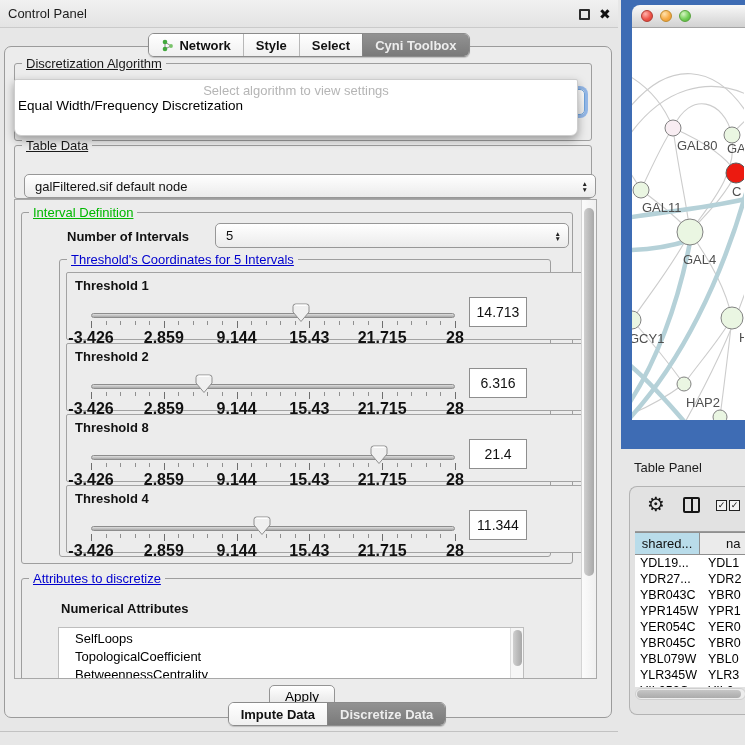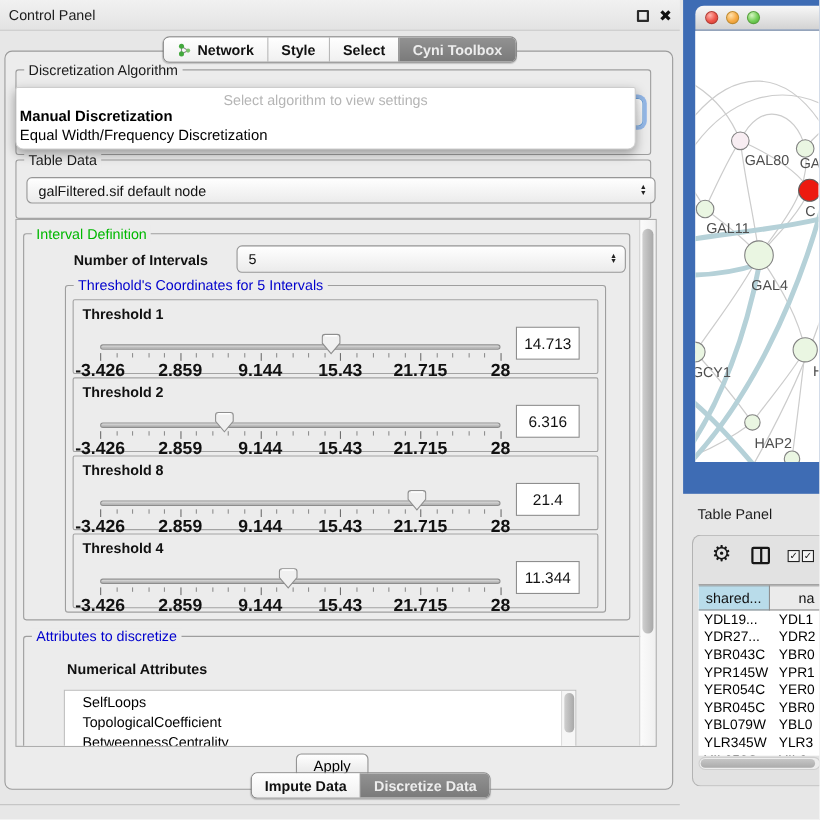--- a/index.html
+++ b/index.html
@@ -11,55 +11,55 @@
   .cp-titlebar{position:absolute;left:0;top:0;width:618px;height:28px;
     background:linear-gradient(#f1f1f1,#e3e3e3);border-bottom:1px solid #cacaca;}
   .cp-title{position:absolute;left:8px;top:0;line-height:28px;font-size:13px;color:#1c1c1c;}
   .win-float{position:absolute;left:579px;top:9px;width:11px;height:11px;border:2px solid #2b2b2b;border-radius:1px;}
   .win-close{position:absolute;left:599px;top:5px;font-size:14px;font-weight:700;color:#111;line-height:18px;}
 
   .cp-main{position:absolute;left:4px;top:46px;width:608px;height:672px;
     background:#ececec;border:1px solid #9b9b9b;border-radius:7px;}
 
   .gbox{position:absolute;border:1px solid #9e9e9e;border-radius:3px;background:#ececec;}
-  .gtitle{position:absolute;top:-8px;left:7px;background:#ececec;padding:0 4px;font-size:13px;color:#1a1a1a;white-space:nowrap;}
+  .gtitle{position:absolute;top:-8px;left:7px;background:#ececec;padding:0 4px;font-size:13px;color:#1a1a1a;white-space:nowrap;text-decoration:underline;}
   .gtitle.green{color:var(--green-title,#00b800);}
   .gtitle.blue{color:var(--blue-title,#0000cd);}
 
   .gbox.algo{left:9px;top:16px;width:578px;height:78px;}
   .combo{position:absolute;background:linear-gradient(#ffffff,#ebebeb);border:1px solid #979797;
     border-radius:5px;font-size:13px;display:flex;align-items:center;padding:0 24px 0 10px;white-space:nowrap;overflow:hidden;}
   .combo .arrows{position:absolute;right:7px;top:50%;transform:translateY(-50%);display:flex;flex-direction:column;
     font-size:6.5px;line-height:5.5px;color:#222;}
   .combo.algo-combo{left:18px;top:42px;width:562px;height:26px;z-index:4;
     border-color:#6ea3dd;box-shadow:0 0 0 3px rgba(88,148,228,.6);}
 
   .popup{position:absolute;left:9px;top:32px;width:564px;height:57px;background:#fff;
     border:1px solid #cdcdcd;border-radius:2px 2px 7px 7px;box-shadow:0 4px 10px rgba(0,0,0,.35);z-index:6;}
   .pop-hint{padding-top:3px;height:17px;text-align:center;font-size:13px;color:#b5b5b5;}
   .pop-opt{height:17px;line-height:17px;padding-left:3px;font-size:13.5px;color:#000;}
   .pop-opt.emph{font-weight:700;}
 
   .gbox.tdata{left:9px;top:98px;width:578px;height:54px;}
-  .combo.tdata-combo{left:9px;top:15px;width:572px;height:24px;}
+  .combo.tdata-combo{left:9px;top:28px;width:572px;height:24px;}
 
   .scrollpane{position:absolute;left:9px;top:152px;width:583px;height:480px;border:1px solid #a8a8a8;
     background:#ececec;overflow:hidden;}
   .vscroll{position:absolute;top:0;right:0;bottom:0;width:15px;
     background:linear-gradient(90deg,#fbfbfb,#f0f0f0);border-left:1px solid #d4d4d4;}
   .vthumb{position:absolute;left:2px;width:10px;border-radius:5px;
     background:linear-gradient(90deg,#cfcfcf,#a8a8a8);}
   .vscroll.main .vthumb{top:8px;height:368px;}
 
   .gbox.interval{left:6px;top:12px;width:552px;height:352px;}
   .noi-label{position:absolute;left:45px;top:16px;font-size:13px;font-weight:700;}
   .combo.noi{left:193px;top:10px;width:354px;height:25px;}
   .gbox.thresh{left:37px;top:46px;width:492px;height:298px;}
 
-  .th-card{position:absolute;left:6px;width:478px;height:68px;border:1px solid #a3a3a3;border-radius:2px;background:#ececec;}
+  .th-card{position:absolute;left:6px;width:544px;height:68px;border:1px solid #a3a3a3;border-radius:2px;background:#ececec;}
   .th-label{position:absolute;left:8px;top:5px;font-size:13px;font-weight:700;}
   .th-track{position:absolute;left:24px;top:40px;width:364px;height:5px;border:1px solid #8d8d8d;border-radius:3px;
     background:linear-gradient(#dedede,#a9a9a9);}
   .tickrow{position:absolute;left:24px;top:48px;width:364px;height:8px;}
   .tick{position:absolute;width:1px;background:#8f8f8f;top:0;height:4px;}
   .tick.major{height:7px;background:#6e6e6e;}
   .labrow{position:absolute;left:24px;top:56px;width:364px;height:12px;}
   .tl-lab{position:absolute;transform:translateX(-50%);font-size:16px;font-weight:700;color:#111;white-space:nowrap;}
   .th-thumb{position:absolute;top:30px;width:18px;height:20px;}
   .th-value{position:absolute;left:402px;top:24px;width:58px;height:30px;background:#fff;border:1px solid #8e8e8e;
@@ -143,21 +143,20 @@
     <div class="combo algo-combo">
       <span class="arrows">
           <span>▲</span>
           <span>▼</span>
         </span>
     </div>
 
     <div class="popup">
       <div class="pop-hint">Select algorithm to view settings</div>
       <div>
-          <div class="pop-opt emph">Manual Discretization</div>
           <div class="pop-opt">Equal Width/Frequency Discretization</div>
         </div>
     </div>
 
     <div class="gbox tdata">
       <span class="gtitle">Table Data</span>
       <div class="combo tdata-combo">
         <span>galFiltered.sif default node</span>
         <span class="arrows">
             <span>▲</span>

